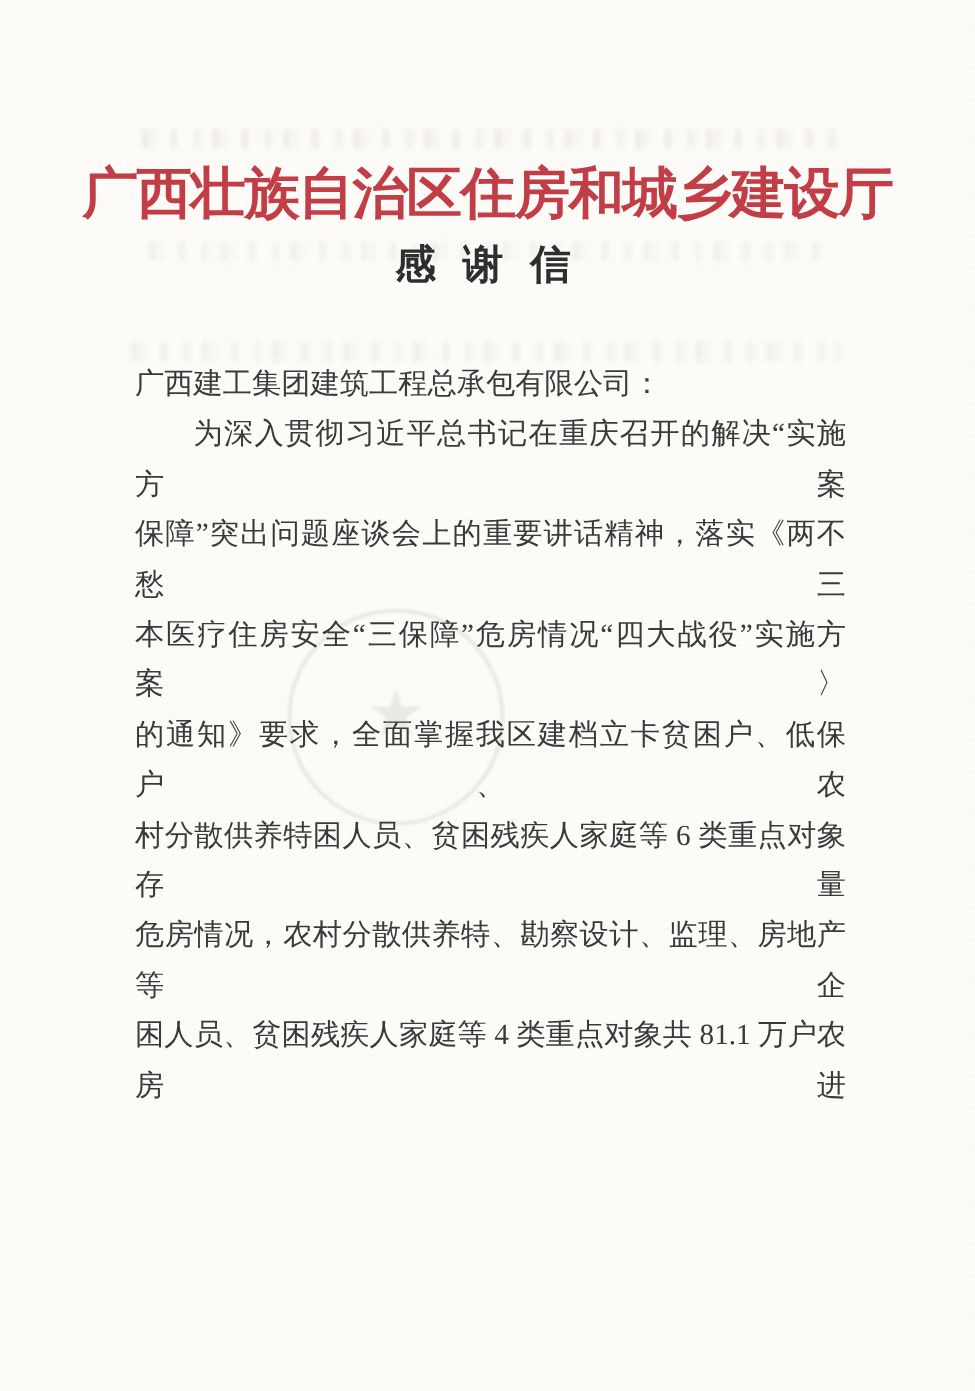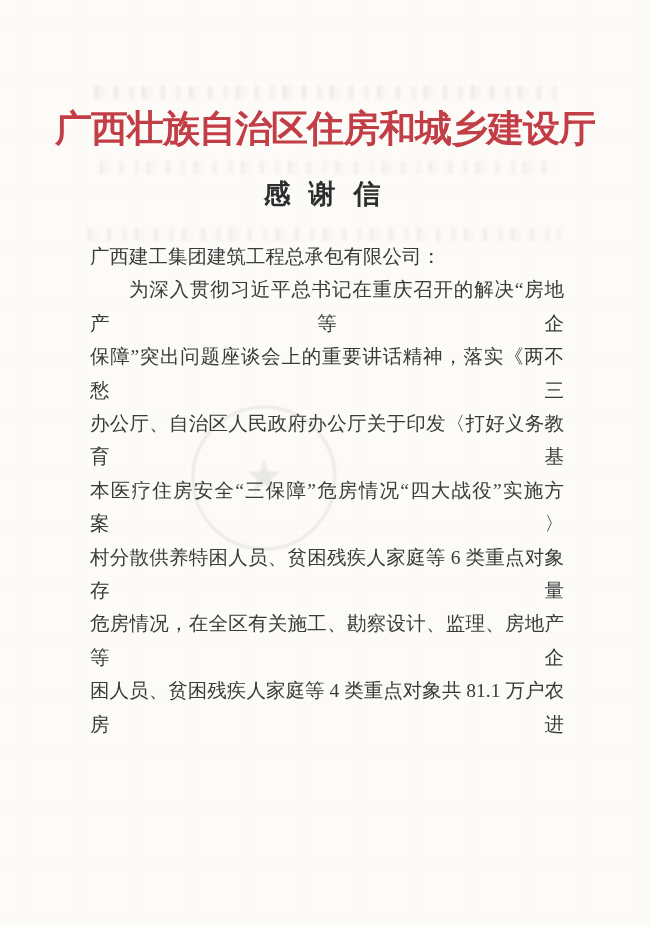--- a/index.html
+++ b/index.html
@@ -69,21 +69,21 @@
     text-align: center;
     font-size: 37px;
     font-weight: bold;
     letter-spacing: -1px;
     color: var(--title_red);
     white-space: nowrap;
   }
 
   .letter-title {
     position: absolute;
-    top: 176px;
+    top: 158px;
     left: 0;
     width: 644px;
     text-align: center;
     font-size: 27px;
     font-weight: bold;
     letter-spacing: 18px;
     padding-left: 18px;
     box-sizing: border-box;
     color: var(--heading_ink);
   }
@@ -120,23 +120,23 @@
   <div class="bleed bleed-2"></div>
 
   <div class="letter-title">感谢信</div>
 
   <div class="bleed bleed-3"></div>
 
   <div class="seal-ghost"></div>
 
   <div class="letter-body">
     <div class="bline salutation end">广西建工集团建筑工程总承包有限公司：</div>
-    <div class="bline ind">为深入贯彻习近平总书记在重庆召开的解决“房地产等企</div>
+    <div class="bline ind">为深入贯彻习近平总书记在重庆召开的解决“实施方案</div>
     <div class="bline">保障”突出问题座谈会上的重要讲话精神，落实《两不愁三</div>
-    <div class="bline">办公厅、自治区人民政府办公厅关于印发〈打好义务教育基</div>
     <div class="bline">本医疗住房安全“三保障”危房情况“四大战役”实施方案〉</div>
+    <div class="bline">的通知》要求，全面掌握我区建档立卡贫困户、低保户、农</div>
     <div class="bline">村分散供养特困人员、贫困残疾人家庭等 6 类重点对象存量</div>
-    <div class="bline">危房情况，在全区有关施工、勘察设计、监理、房地产等企</div>
+    <div class="bline">危房情况，农村分散供养特、勘察设计、监理、房地产等企</div>
     <div class="bline">困人员、贫困残疾人家庭等 4 类重点对象共 81.1 万户农房进</div>
 
   </div>
 
 </div>
 
 </body></html>

